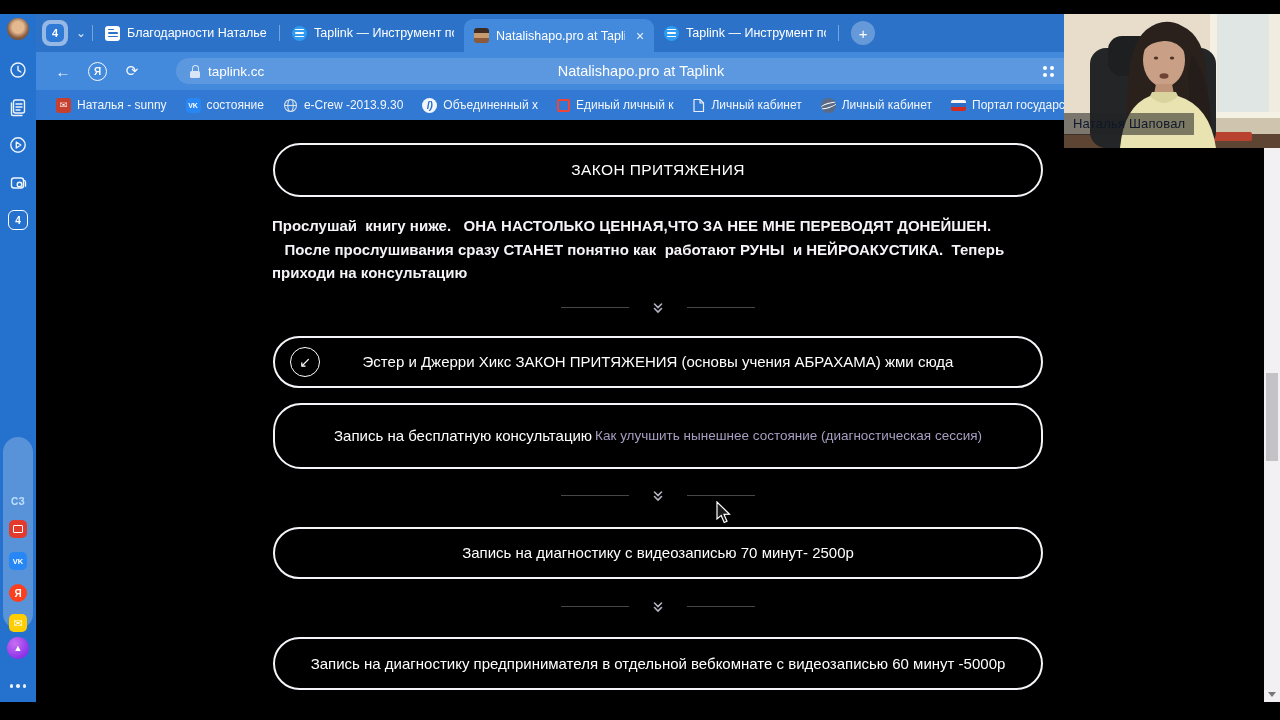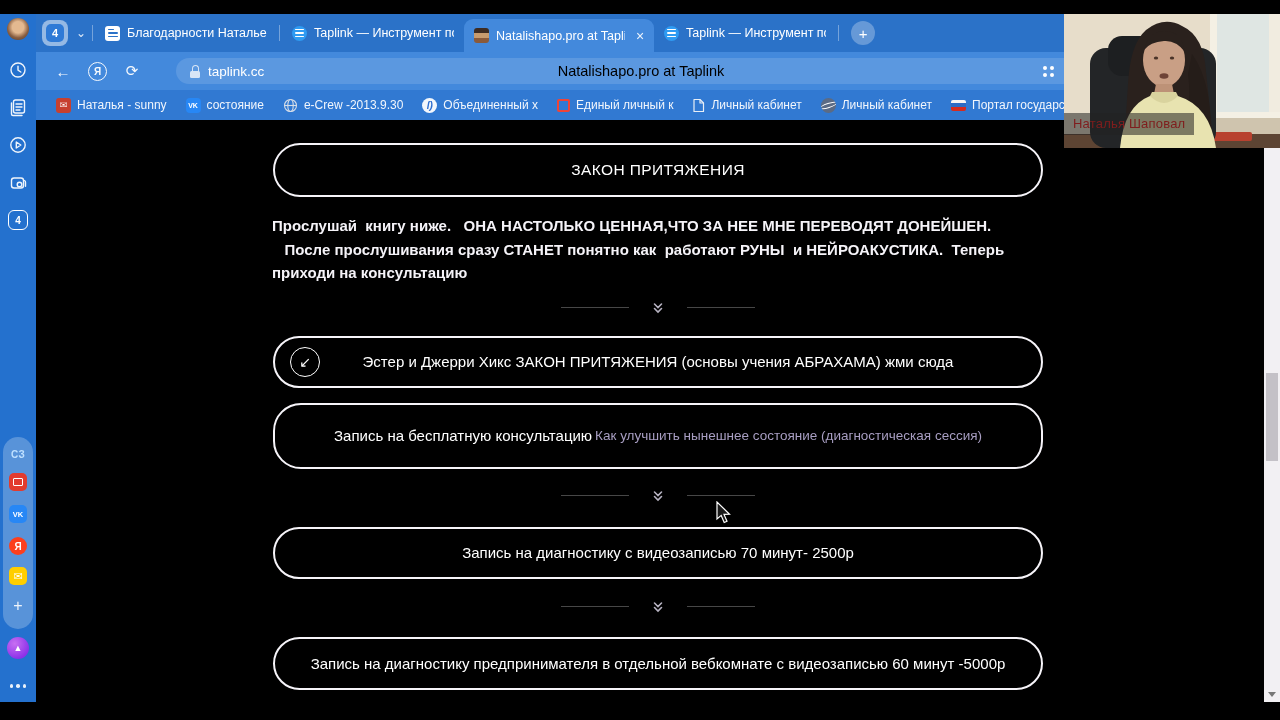--- a/index.html
+++ b/index.html
@@ -18,21 +18,21 @@
   .sidebar { position:absolute; left:0; top:0; width:36px; height:100%; background:#2471ce; z-index:6; }
   .avatar { position:absolute; left:7px; top:4px; width:22px; height:22px; border-radius:50%;
             background:radial-gradient(circle at 50% 42%, #e4b990 0 34%, #8a5f42 62%, #4c3526 100%); }
   .sb-ico { position:absolute; left:8px; width:20px; height:20px; color:#fff; opacity:.93; }
   .sb-ico svg { width:20px; height:20px; display:block; }
   .sb-badge { position:absolute; left:8px; width:20px; height:20px; border:1.5px solid #fff; border-radius:6px;
               color:#fff; font-size:10px; font-weight:bold; display:flex; align-items:center; justify-content:center; }
   .sb-panel { position:absolute; left:3px; top:423px; width:30px; height:192px; border-radius:15px;
               background:rgba(255,255,255,.24); }
   .sb-panel-item { position:absolute; left:6px; width:18px; height:18px; border-radius:5px;
-                   display:flex; align-items:center; justify-content:center; }
+                   display:flex; align-items:center; justify-content:center;margin-top:47px; }
   .sz-txt { color:#bfe0ff; font-weight:bold; font-size:10px; letter-spacing:.3px; }
   .red-ico { background:#e23b2e; }
   .red-ico i { display:block; width:10px; height:8px; border:1.5px solid #fff; border-radius:1px; }
   .vk-ico { background:#2787f5; color:#fff; font-weight:bold; font-size:7.5px; }
   .ya-ico { background:#fc3f1d; border-radius:50%; color:#fff; font-weight:bold; font-size:10px; }
   .mail-ico { background:#ffce00; color:#fff; font-size:11px; }
   .plus-ico { color:#fff; font-size:16px; opacity:.9; }
   .alice-ico { position:absolute; left:7px; top:623px; width:22px; height:22px; border-radius:50%;
                background:radial-gradient(circle at 35% 30%, #c86ff2, #8b2fe8 75%);
                display:flex; align-items:center; justify-content:center; color:#fff; font-size:9px; }
@@ -71,21 +71,21 @@
   .nav-btn { font-size:15px; opacity:.95; width:30px; text-align:center; }
   .ya-circle { width:19px; height:19px; border:1.5px solid #fff; border-radius:50%; font-size:10px; font-weight:bold;
                display:flex; align-items:center; justify-content:center; margin:0 10px; opacity:.95; }
   .addr { position:absolute; left:140px; right:170px; top:6px; bottom:6px; border-radius:14px;
           background:rgba(255,255,255,.13); display:flex; align-items:center; padding:0 14px; }
   .lock { width:10px; height:13px; position:relative; margin-right:8px; opacity:.85; }
   .lock .body { position:absolute; left:0; bottom:0; width:10px; height:7px; background:#eef3fa; border-radius:1.5px; }
   .lock .shackle { position:absolute; left:1.5px; top:0; width:7px; height:7px; border:1.5px solid #eef3fa;
                    border-bottom:none; border-radius:4px 4px 0 0; }
   .url-text { font-size:13.5px; color:#fff; }
-  .page-title { position:absolute; left:0; right:4px; text-align:center; font-size:14.5px; color:#000000; pointer-events:none; }
+  .page-title { position:absolute; left:0; right:4px; text-align:center; font-size:14.5px; color:#ffffff; pointer-events:none; }
   .grid-dots { position:absolute; right:56px; display:grid; grid-template-columns:4px 4px; gap:3px; }
   .grid-dots i { width:4px; height:4px; border-radius:50%; background:#fff; }
   .partial-ico { position:absolute; right:24px; width:13px; height:13px; border:2px solid #fff; border-radius:50%;
                  border-top-color:transparent; opacity:.9; }
 
   
   .bookmarks { height:30px; background:#3179d2; display:flex; align-items:center; gap:19px; padding-left:20px;
                color:#f2f6fc; font-size:12px; white-space:nowrap; overflow:hidden; }
   .bm { display:flex; align-items:center; gap:6px; }
   .bm-mail { width:15px; height:15px; border-radius:3px; background:#c7402f; color:#fff; font-size:9px;
@@ -124,21 +124,21 @@
 
   
   .scrollbar { position:absolute; right:0; top:0; bottom:0; width:16px; background:#f2f0f3; z-index:4; }
   .scroll-thumb { position:absolute; left:2px; right:2px; top:253px; height:88px; background:#c4c1c7; }
   .scroll-down { position:absolute; left:0; right:0; bottom:2px; height:12px; display:flex; align-items:center; justify-content:center; }
   .scroll-down i { width:0; height:0; border-left:4px solid transparent; border-right:4px solid transparent; border-top:5px solid #777; }
 
   
   .webcam { position:absolute; right:0; top:14px; width:216px; height:134px; z-index:30; overflow:hidden; background:#e9dfcf; }
   .webcam svg { position:absolute; left:0; top:0; }
-  .cam-label { position:absolute; left:0; bottom:13px; background:rgba(35,35,35,.55); color:#7f1d1d; font-size:13px;
+  .cam-label { position:absolute; left:0; bottom:13px; background:rgba(35,35,35,.55); color:#0f172a; font-size:13px;
                padding:3px 9px 4px; letter-spacing:.2px; }
 
   
   .cursor { position:absolute; left:716px; top:501px; z-index:50; }
 </style>
 </head>
 <body>
 
 <div class="stage">
 

